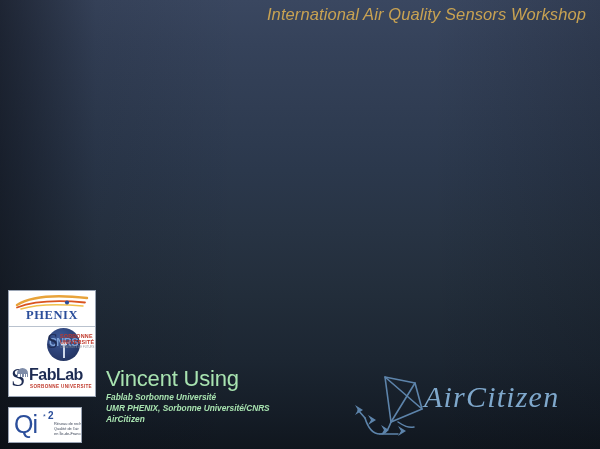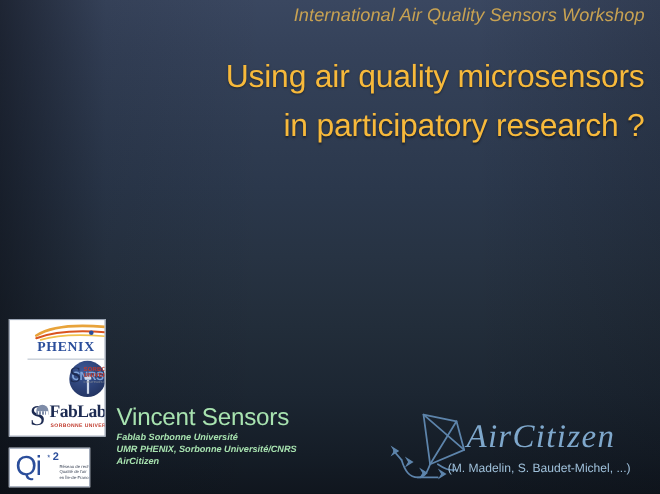--- a/index.html
+++ b/index.html
@@ -55,21 +55,21 @@
   .title-line { display: block; white-space: nowrap; }
 
   
   .logo-card {
     position: absolute;
     background: #ffffff;
     border: 1px solid #9aa4b4;
     box-sizing: border-box;
     overflow: hidden;
   }
-  #card-main { left: 8px; top: 290px; width: 88px; height: 107px; padding-left: 16px; }
+  #card-main { left: 8px; top: 290px; width: 88px; height: 107px; }
   #card-qi   { left: 8px; top: 407px; width: 74px; height: 36px; }
 
   .logo-row {
     position: relative;
     width: 100%;
     box-sizing: border-box;
   }
   .row-phenix { height: 36px; border-bottom: 1px solid #b9c2ce; }
   .row-cnrs   { height: 36px; }
   .row-fablab { height: 33px; }
@@ -153,21 +153,21 @@
     border-radius: 6px 6px 0 0;
     background: #7e8ca8;
   }
   .fab-dome:after {
     content: ""; position: absolute; left: 0; top: 6px;
     width: 11px; height: 3px;
     background: repeating-linear-gradient(90deg, #7e8ca8 0 1.4px, #fff 1.4px 2.6px);
   }
   .fab-word {
     position: absolute; left: 20px; top: 3px;
-    font-family: Liberation Serif, serif;
+    font-family: Liberation Sans, sans-serif;
     font-weight: bold;
     font-size: 16px;
     letter-spacing: -0.5px;
     color: #1d2b52;
     line-height: 17px;
   }
   .fab-sub {
     position: absolute; left: 21px; top: 21px;
     font-family: "Liberation Sans", sans-serif;
     font-weight: bold;
@@ -249,24 +249,20 @@
     white-space: nowrap;
   }
 </style>
 </head>
 <body>
 
 <div id="slide">
 
   <div class="eyebrow">International Air Quality Sensors Workshop</div>
 
-  <div class="title-block">
-    <span class="title-line">Using air quality microsensors</span>
-    <span class="title-line">in participatory research ?</span>
-  </div>
 
   <div class="logo-card" id="card-main">
 
     <div class="logo-row row-phenix">
       <svg class="phenix-swoosh" viewBox="0 0 76 16">
         <path d="M2,11 C18,1 46,1 72,4" fill="none" stroke="#e8a33a" stroke-width="2.4" stroke-linecap="round"></path>
         <path d="M2,13.5 C20,6.5 44,6 70,8.5" fill="none" stroke="#d9541f" stroke-width="1.8" stroke-linecap="round"></path>
         <path d="M6,15 C22,10 46,10 68,12" fill="none" stroke="#f0c14b" stroke-width="1.5" stroke-linecap="round"></path>
         <circle cx="52" cy="8.5" r="2.1" fill="#2b4e9b"></circle>
       </svg>
@@ -299,21 +295,21 @@
     <div class="qi-star">*</div>
     <div class="qi-exp">2</div>
     <div class="qi-lines">
       <div>Réseau de recherche</div>
       <div>Qualité de l'air</div>
       <div>en Île-de-France</div>
     </div>
   </div>
 
   <div class="author">
-    <div class="author-name">Vincent Sensors</div>
+    <div class="author-name">Vincent Using</div>
     <div class="author-aff">Fablab Sorbonne Université</div>
     <div class="author-aff">UMR PHENIX, Sorbonne Université/CNRS</div>
     <div class="author-aff">AirCitizen</div>
   </div>
 
   <div class="aircitizen">
     <svg class="kite-svg" width="95" height="77" viewBox="0 0 95 77">
       <g fill="none" stroke="#5d84ab" stroke-width="1.6" stroke-linejoin="round" stroke-linecap="round">
         <path d="M33,5 L63,11 L70,37 L39,50 Z"></path>
         <path d="M33,5 L70,37"></path>
@@ -327,16 +323,15 @@
         <path d="M16,43 L24,48 L16,53 L19,48 Z"></path>
         <path d="M29,53 L37,58 L29,63 L32,58 Z"></path>
         <path d="M46,54 L54,59 L46,64 L49,59 Z"></path>
       </g>
       <g fill="none" stroke="#5d84ab" stroke-width="1.5" stroke-linecap="round">
         <path d="M30,62 L46,62"></path>
         <path d="M46,50 C52,54 56,56 62,55"></path>
       </g>
     </svg>
     <div class="ac-word">AirCitizen</div>
-    <div class="ac-credits">(M. Madelin, S. Baudet-Michel, ...)</div>
   </div>
 
 </div>
 
 </body></html>

